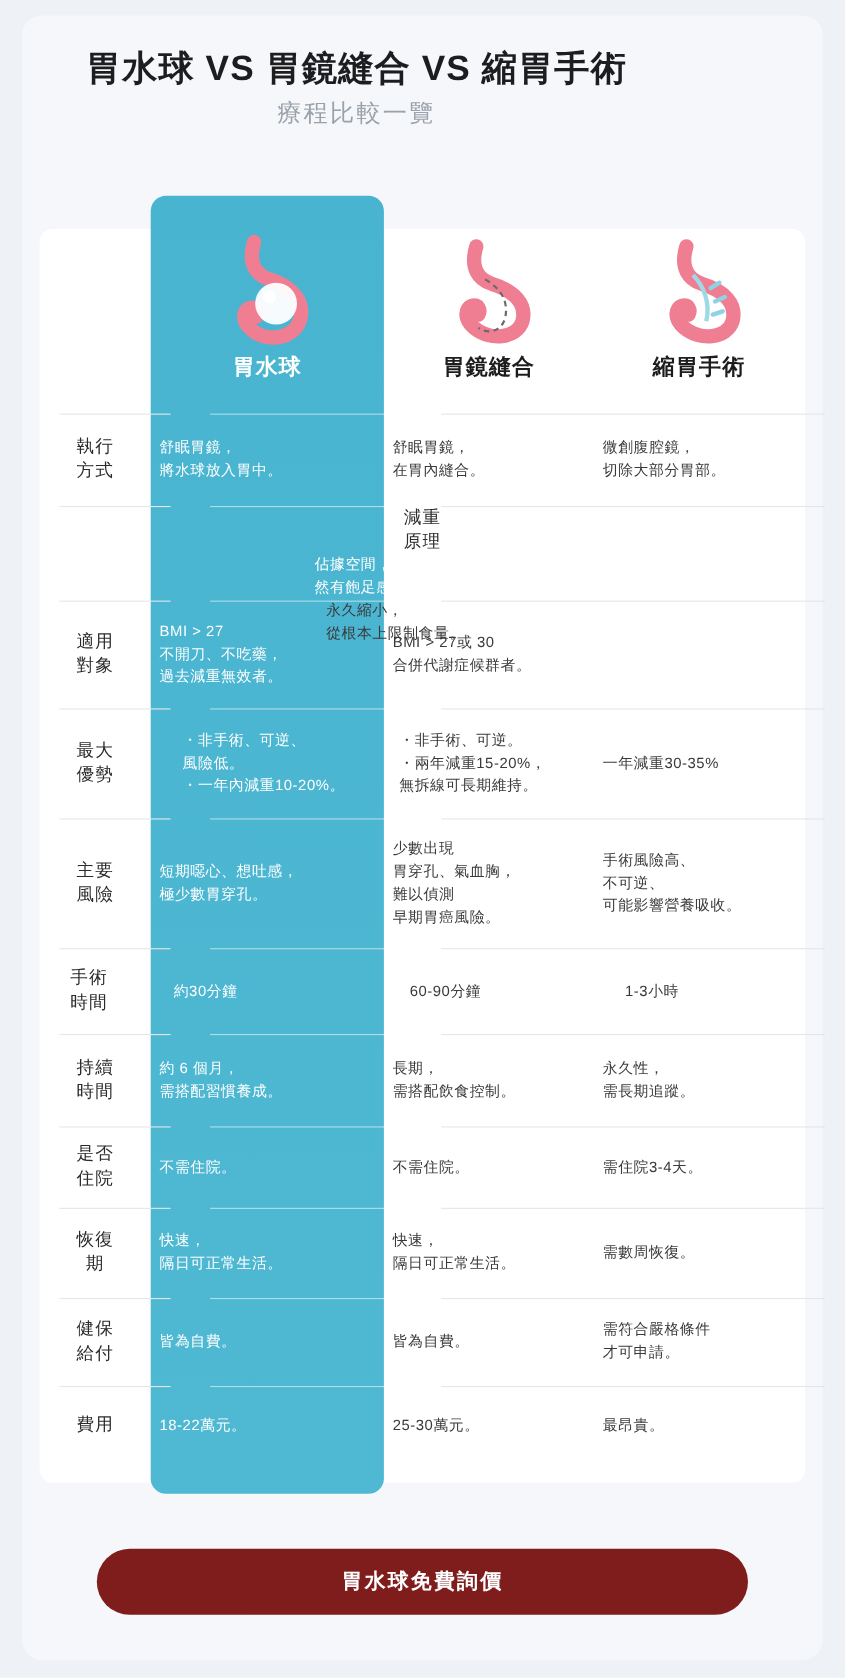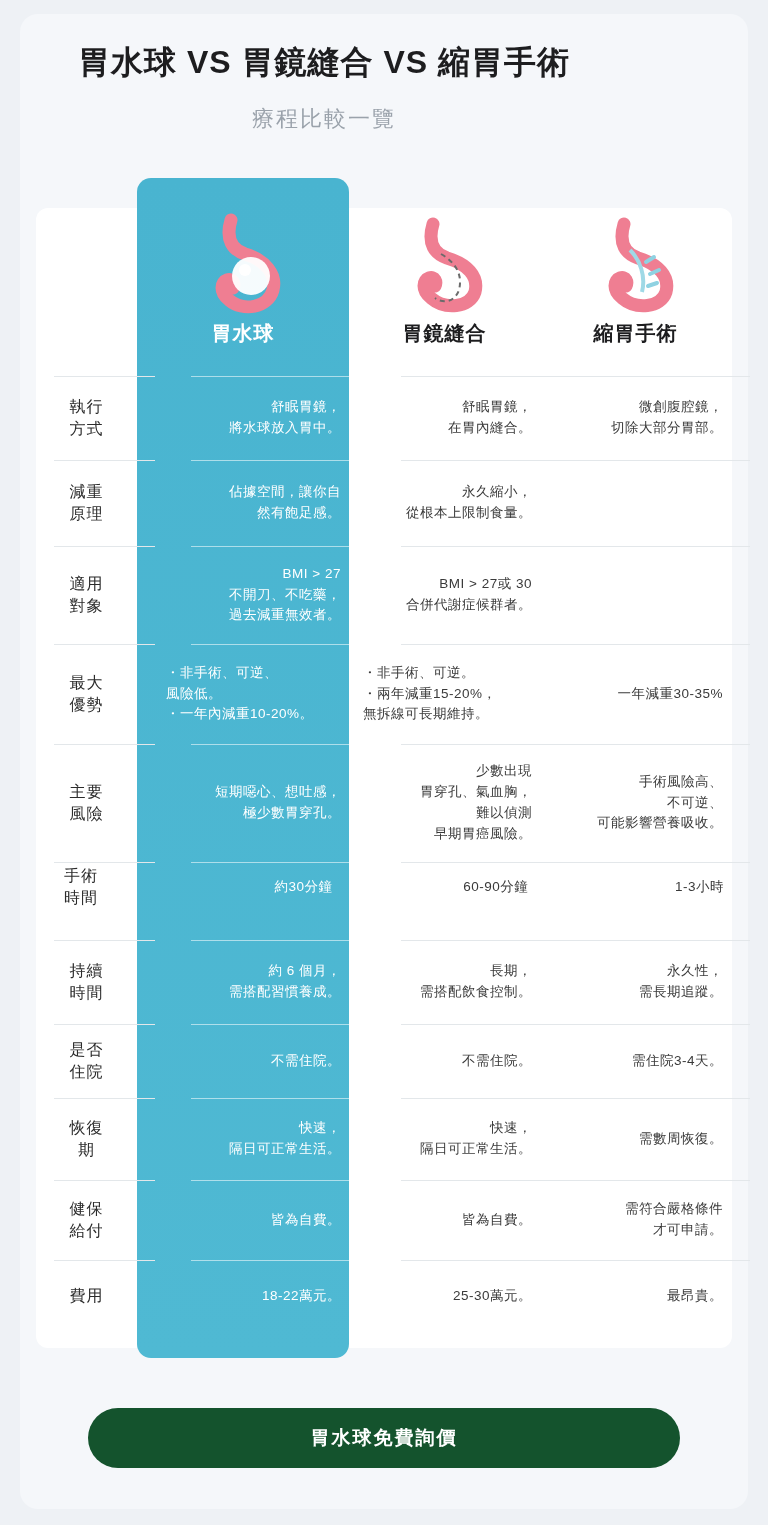--- a/index.html
+++ b/index.html
@@ -46,21 +46,21 @@
     position: absolute;
     left: 68px;
     right: 68px;
     bottom: 2px;
     height: 7px;
     background: #7fd3e8;
     opacity: .85;
     z-index: -1;
   }
   .sub-title {
-    margin-top: 20px;
+    margin-top: 4px;
     font-size: 22px;
     color: #9aa2ab;
     letter-spacing: 2px;
   }
 
   
   .table-bg {
     position: absolute;
     left: 36px;
     top: 208px;
@@ -126,21 +126,21 @@
   .rlabel {
     width: 101px;
     text-align: center;
     font-size: 16px;
     color: #2b2b2b;
     line-height: 1.35;
     letter-spacing: 1px;
   }
   .cell {
     width: 212px;
-    text-align: right;
+    text-align: left;
     font-size: 13.5px;
     line-height: 1.55;
     color: #3a3a3a;
     letter-spacing: .5px;
     padding: 0 8px;
   }
   .cell.c1 { color: #ffffff; }
   .cell.c2, .cell.c3 { width: 191px; }
   .cell.bullets {
     text-align: left;
@@ -159,21 +159,21 @@
   .sep.mid   { left: 155px; width: 176px; background: rgba(255,255,255,.55); }
   .sep.right { left: 365px; width: 349px; background: #e3e7ea; }
 
   
   .cta {
     position: absolute;
     left: 88px;
     top: 1408px;
     width: 592px;
     height: 60px;
-    background: #14532d;
+    background: #7f1d1d;
     border-radius: 30px;
     color: #fff;
     font-size: 19px;
     font-weight: bold;
     letter-spacing: 2px;
     display: flex;
     align-items: center;
     justify-content: center;
     cursor: pointer;
   }
@@ -251,21 +251,21 @@
             <div class="">在胃內縫合。</div>
           </div>
           <div class="cell c3">
             <div class="">微創腹腔鏡，</div>
             <div class="">切除大部分胃部。</div>
           </div>
         </div>
         <div class="sep left" style="top: 252px;"></div>
         <div class="sep mid" style="top: 252px;"></div>
         <div class="sep right" style="top: 252px;"></div>
-        <div class="row" style="top: 252px; height: 86px;">
+        <div class="row" style="top: 252px; height: 86px; flex-direction: column;">
           <div class="rlabel">
             <div>減重</div>
             <div>原理</div>
           </div>
           <div class="cell c1">
             <div class="">佔據空間，讓你自</div>
             <div class="">然有飽足感。</div>
           </div>
           <div class="cell c3">
             <div class="">永久縮小，</div>
@@ -332,21 +332,21 @@
           </div>
           <div class="cell c3">
             <div class="">手術風險高、</div>
             <div class="">不可逆、</div>
             <div class="">可能影響營養吸收。</div>
           </div>
         </div>
         <div class="sep left" style="top: 654px;"></div>
         <div class="sep mid" style="top: 654px;"></div>
         <div class="sep right" style="top: 654px;"></div>
-        <div class="row" style="top: 640px; height: 78px; gap: 24px;">
+        <div class="row" style="top: 654px; height: 78px; gap: 24px;">
           <div class="rlabel">
             <div>手術</div>
             <div>時間</div>
           </div>
           <div class="cell c1">
             <div class="">約30分鐘</div>
           </div>
           <div class="cell c2">
             <div class="">60-90分鐘</div>
           </div>

